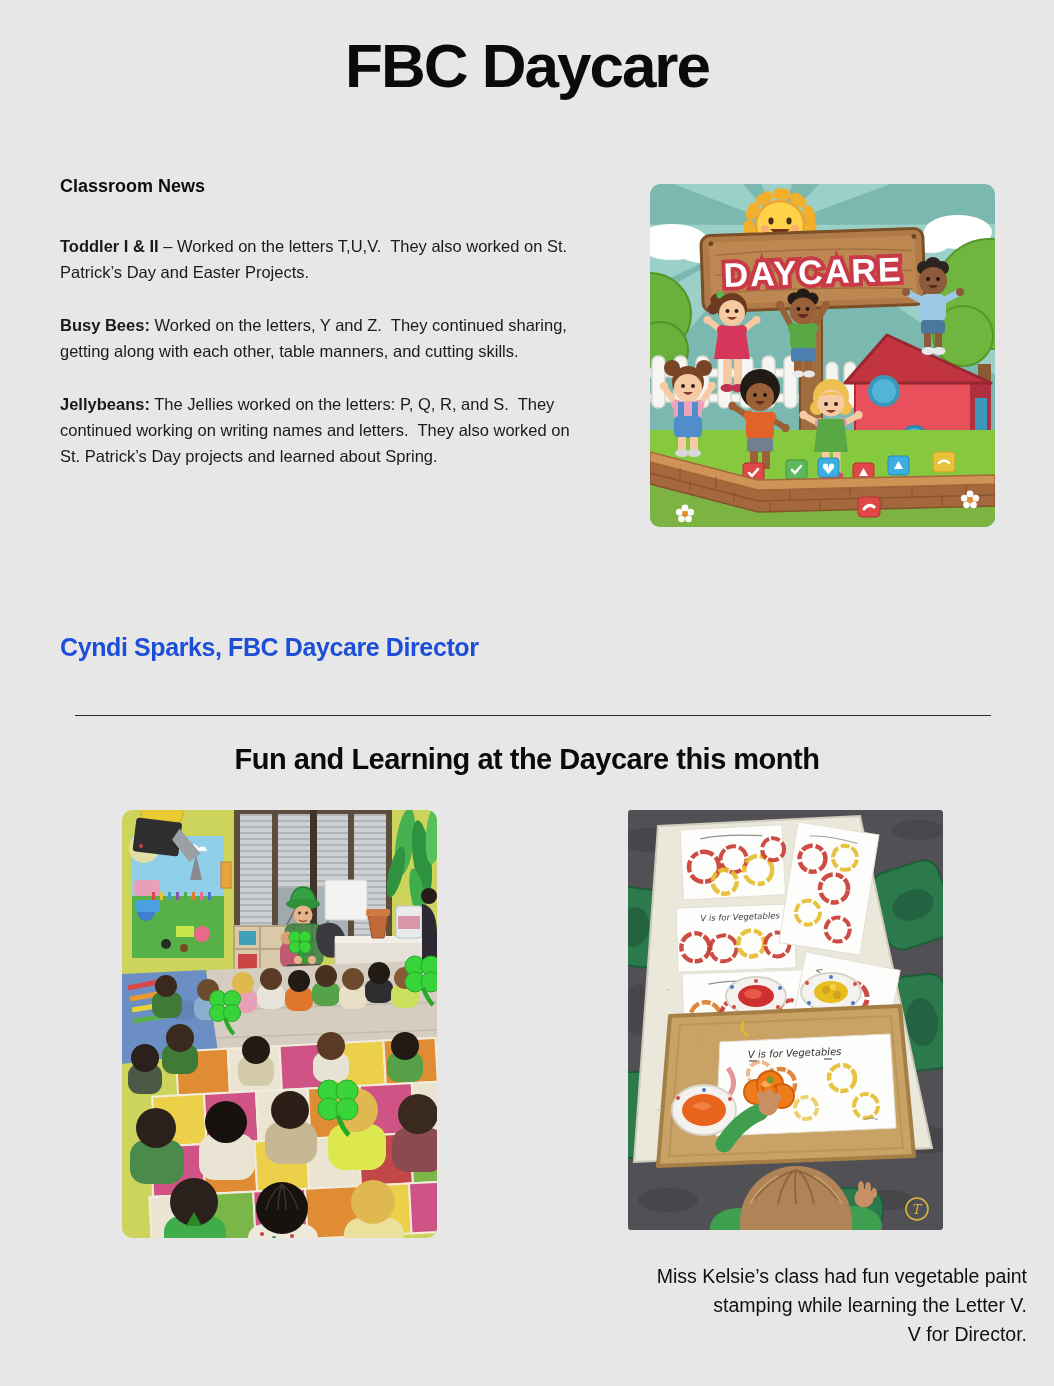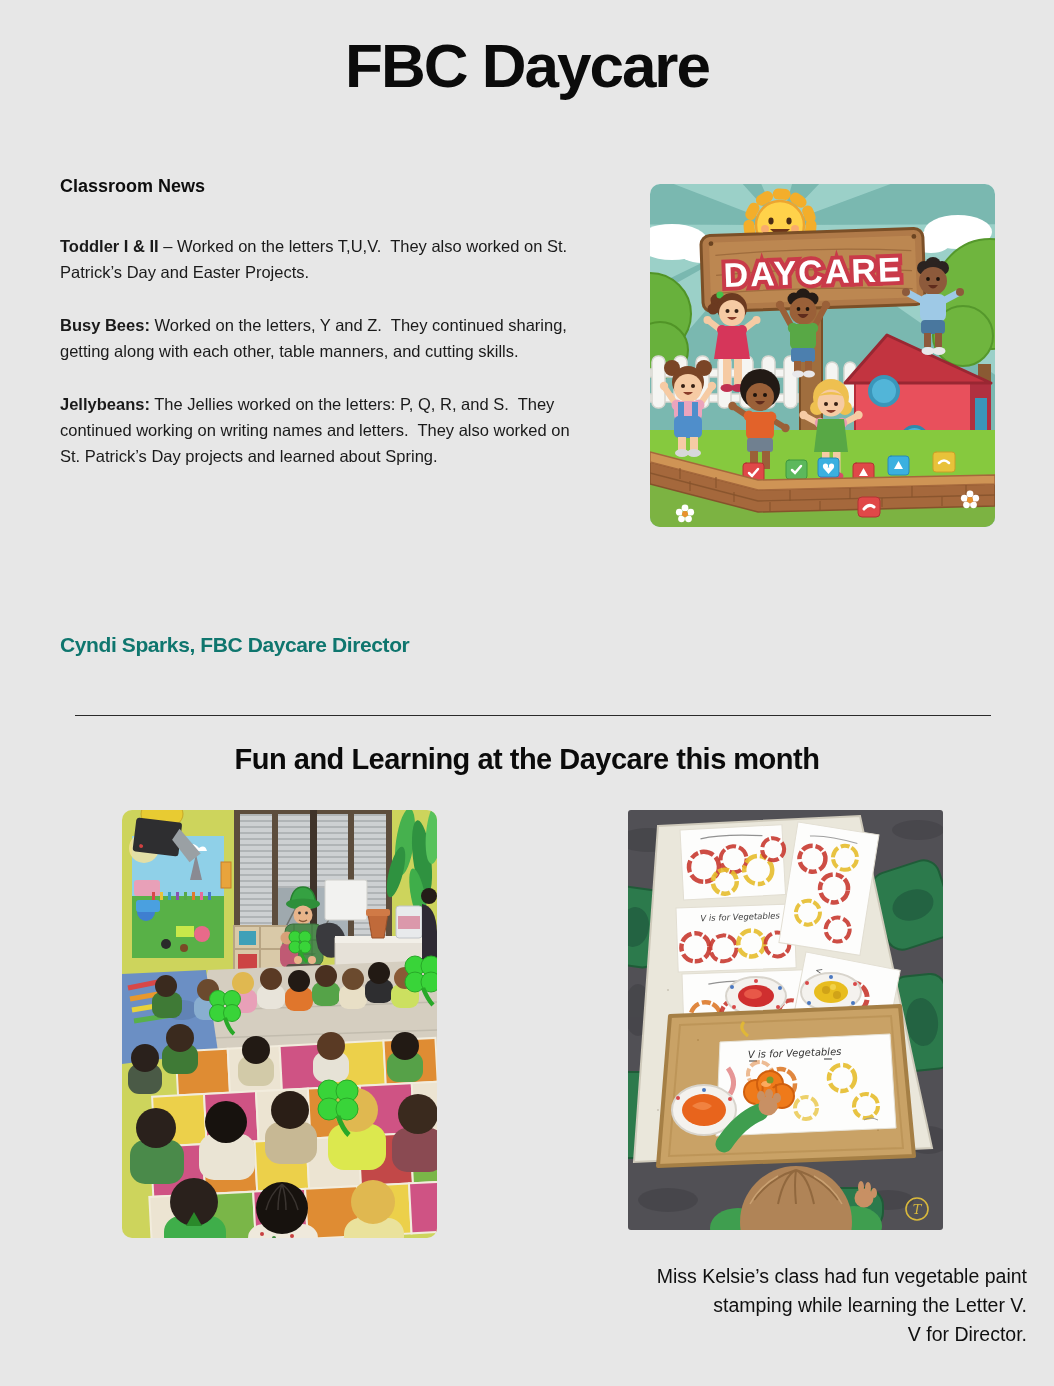--- a/index.html
+++ b/index.html
@@ -6,22 +6,22 @@
   body{background:#e7e7e7;}
   .page{position:relative;width:1054px;height:1386px;background:#e7e7e7;
         font-family:"Liberation Sans",sans-serif;color:#1a1a1a;overflow:hidden;}
   .page-title{position:absolute;top:30px;left:0;width:100%;margin:0;text-align:center;
         font-size:62px;font-weight:800;letter-spacing:-2px;color:#0b0b0b;}
   .news{position:absolute;left:60px;top:176px;width:512px;}
   .news-heading{font-size:18px;font-weight:700;margin:0 0 36px 0;color:#0e0e0e;}
   .news-item{font-size:16.5px;line-height:26px;margin:16px 0 27px 0;white-space:pre-wrap;}
   .news-item b{font-weight:700;}
   .prek{position:absolute;left:60px;top:554px;width:800px;letter-spacing:-0.2px;}
-  .signature{position:absolute;left:60px;top:633px;margin:0;font-size:21px;font-weight:700;
-        letter-spacing:-0.4px;color:#0f766e;}
+  .signature{position:absolute;left:60px;top:633px;margin:0;font-size:25px;font-weight:700;
+        letter-spacing:-0.4px;color:#1d4ed8;}
   .illustration{position:absolute;left:650px;top:184px;width:345px;height:343px;margin:0;
         border-radius:10px;overflow:hidden;background:#fff;}
   .illustration svg{display:block;width:100%;height:100%;}
   .divider{position:absolute;left:75px;top:715px;width:916px;height:0;border-top:1.5px solid #2b2b2b;}
   .fun-heading{position:absolute;left:0;top:743px;width:100%;margin:0;text-align:center;
         font-size:29px;font-weight:800;letter-spacing:-0.5px;color:#0b0b0b;}
   .photo{position:absolute;margin:0;overflow:hidden;}
   .photo svg{display:block;width:100%;height:100%;}
   .photo1{left:122px;top:810px;width:315px;height:428px;border-radius:10px;}
   .photo2{left:628px;top:810px;width:315px;height:420px;border-radius:3px;}

